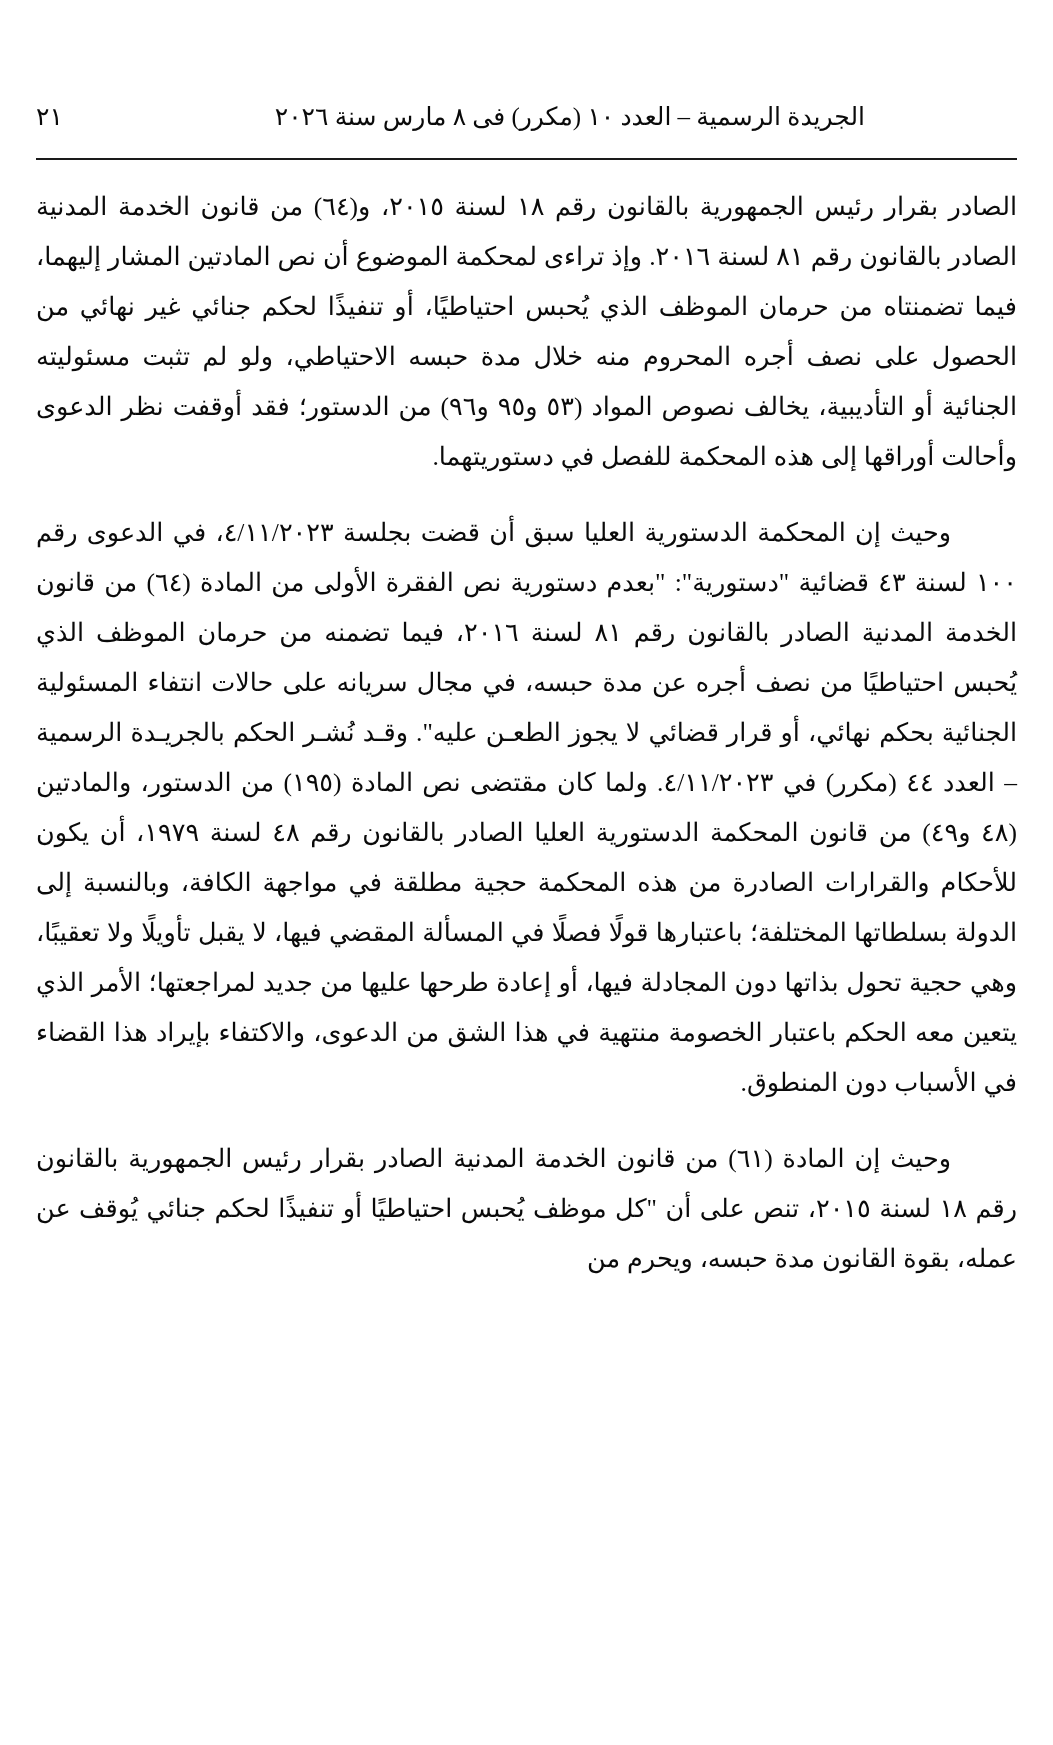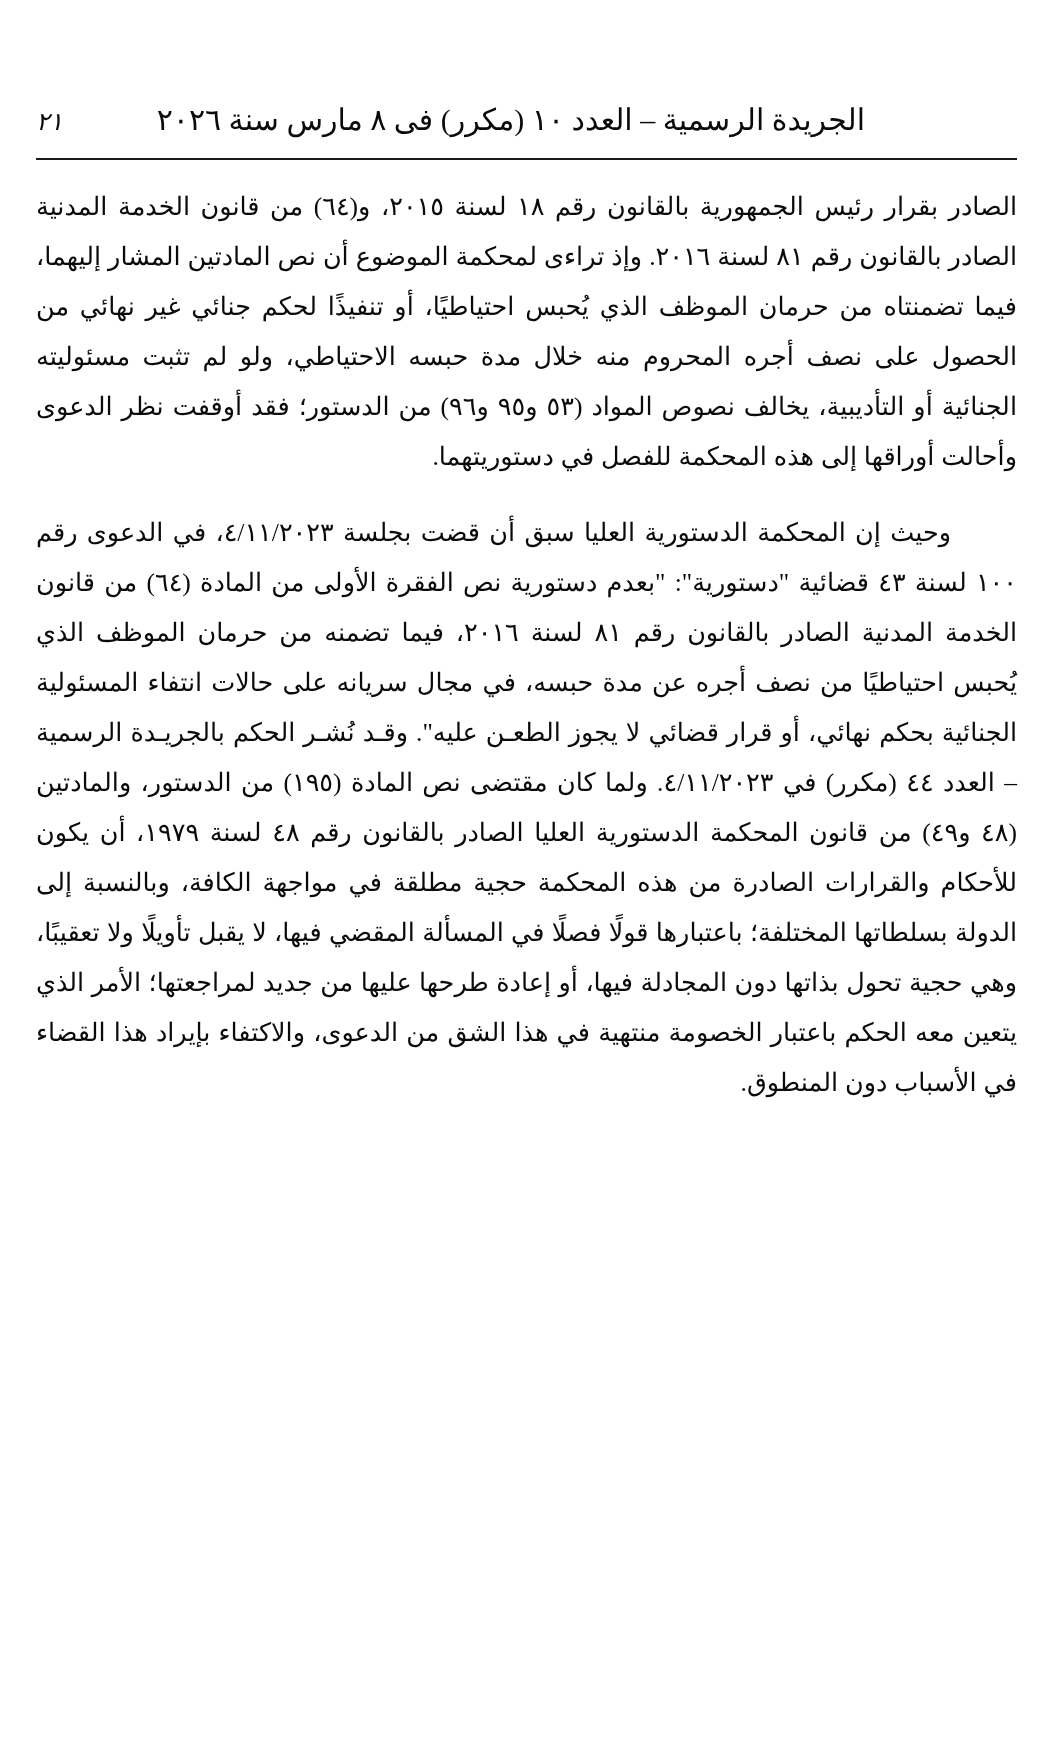--- a/index.html
+++ b/index.html
@@ -27,36 +27,35 @@
     right: 36px;
     left: 36px;
     height: 44px;
     display: flex;
     flex-direction: row;
     align-items: baseline;
     justify-content: space-between;
   }
 
   .header-title {
-    font-size: 30px;
+    font-size: 25px;
     line-height: 1.35;
     letter-spacing: 0px;
     white-space: nowrap;
     font-weight: 400;
     flex: 0 0 auto;
     margin-right: 152px;
   }
 
   .page-number {
     font-size: 25px;
     line-height: 1.35;
     font-weight: 400;
     flex: 0 0 auto;
     direction: rtl;
-    font-style: italic;
   }
 
   .header-rule {
     position: absolute;
     top: 158px;
     right: 36px;
     left: 36px;
     height: 2px;
     background: #1a1a1a;
   }
@@ -100,16 +99,17 @@
   </div>
 
   <div class="header-rule"></div>
 
   <div class="content">
 
     <p class="para last-right">الصادر بقرار رئيس الجمهورية بالقانون رقم ١٨ لسنة ٢٠١٥، و(٦٤) من قانون الخدمة المدنية الصادر بالقانون رقم ٨١ لسنة ٢٠١٦. وإذ تراءى لمحكمة الموضوع أن نص المادتين المشار إليهما، فيما تضمنتاه من حرمان الموظف الذي يُحبس احتياطيًا، أو تنفيذًا لحكم جنائي غير نهائي من الحصول على نصف أجره المحروم منه خلال مدة حبسه الاحتياطي، ولو لم تثبت مسئوليته الجنائية أو التأديبية، يخالف نصوص المواد (٥٣ و٩٥ و٩٦) من الدستور؛ فقد أوقفت نظر الدعوى وأحالت أوراقها إلى هذه المحكمة للفصل في دستوريتهما.</p>
 
     <p class="para indent last-right">وحيث إن المحكمة الدستورية العليا سبق أن قضت بجلسة ٤/١١/٢٠٢٣، في الدعوى رقم ١٠٠ لسنة ٤٣ قضائية "دستورية": "بعدم دستورية نص الفقرة الأولى من المادة (٦٤) من قانون الخدمة المدنية الصادر بالقانون رقم ٨١ لسنة ٢٠١٦، فيما تضمنه من حرمان الموظف الذي يُحبس احتياطيًا من نصف أجره عن مدة حبسه، في مجال سريانه على حالات انتفاء المسئولية الجنائية بحكم نهائي، أو قرار قضائي لا يجوز الطعـن عليه". وقـد نُشـر الحكم بالجريـدة الرسمية – العدد ٤٤ (مكرر) في ٤/١١/٢٠٢٣. ولما كان مقتضى نص المادة (١٩٥) من الدستور، والمادتين (٤٨ و٤٩) من قانون المحكمة الدستورية العليا الصادر بالقانون رقم ٤٨ لسنة ١٩٧٩، أن يكون للأحكام والقرارات الصادرة من هذه المحكمة حجية مطلقة في مواجهة الكافة، وبالنسبة إلى الدولة بسلطاتها المختلفة؛ باعتبارها قولًا فصلًا في المسألة المقضي فيها، لا يقبل تأويلًا ولا تعقيبًا، وهي حجية تحول بذاتها دون المجادلة فيها، أو إعادة طرحها عليها من جديد لمراجعتها؛ الأمر الذي يتعين معه الحكم باعتبار الخصومة منتهية في هذا الشق من الدعوى، والاكتفاء بإيراد هذا القضاء في الأسباب دون المنطوق.</p>
 
+    <p class="para indent last-right">وحيث إن المادة (٦١) من قانون الخدمة المدنية الصادر بقرار رئيس الجمهورية بالقانون رقم ١٨ لسنة ٢٠١٥، تنص على أن "كل موظف يُحبس احتياطيًا أو تنفيذًا لحكم جنائي يُوقف عن عمله، بقوة القانون مدة حبسه، ويحرم من</p>
 
   </div>
 
 </div>
 
 </body></html>

